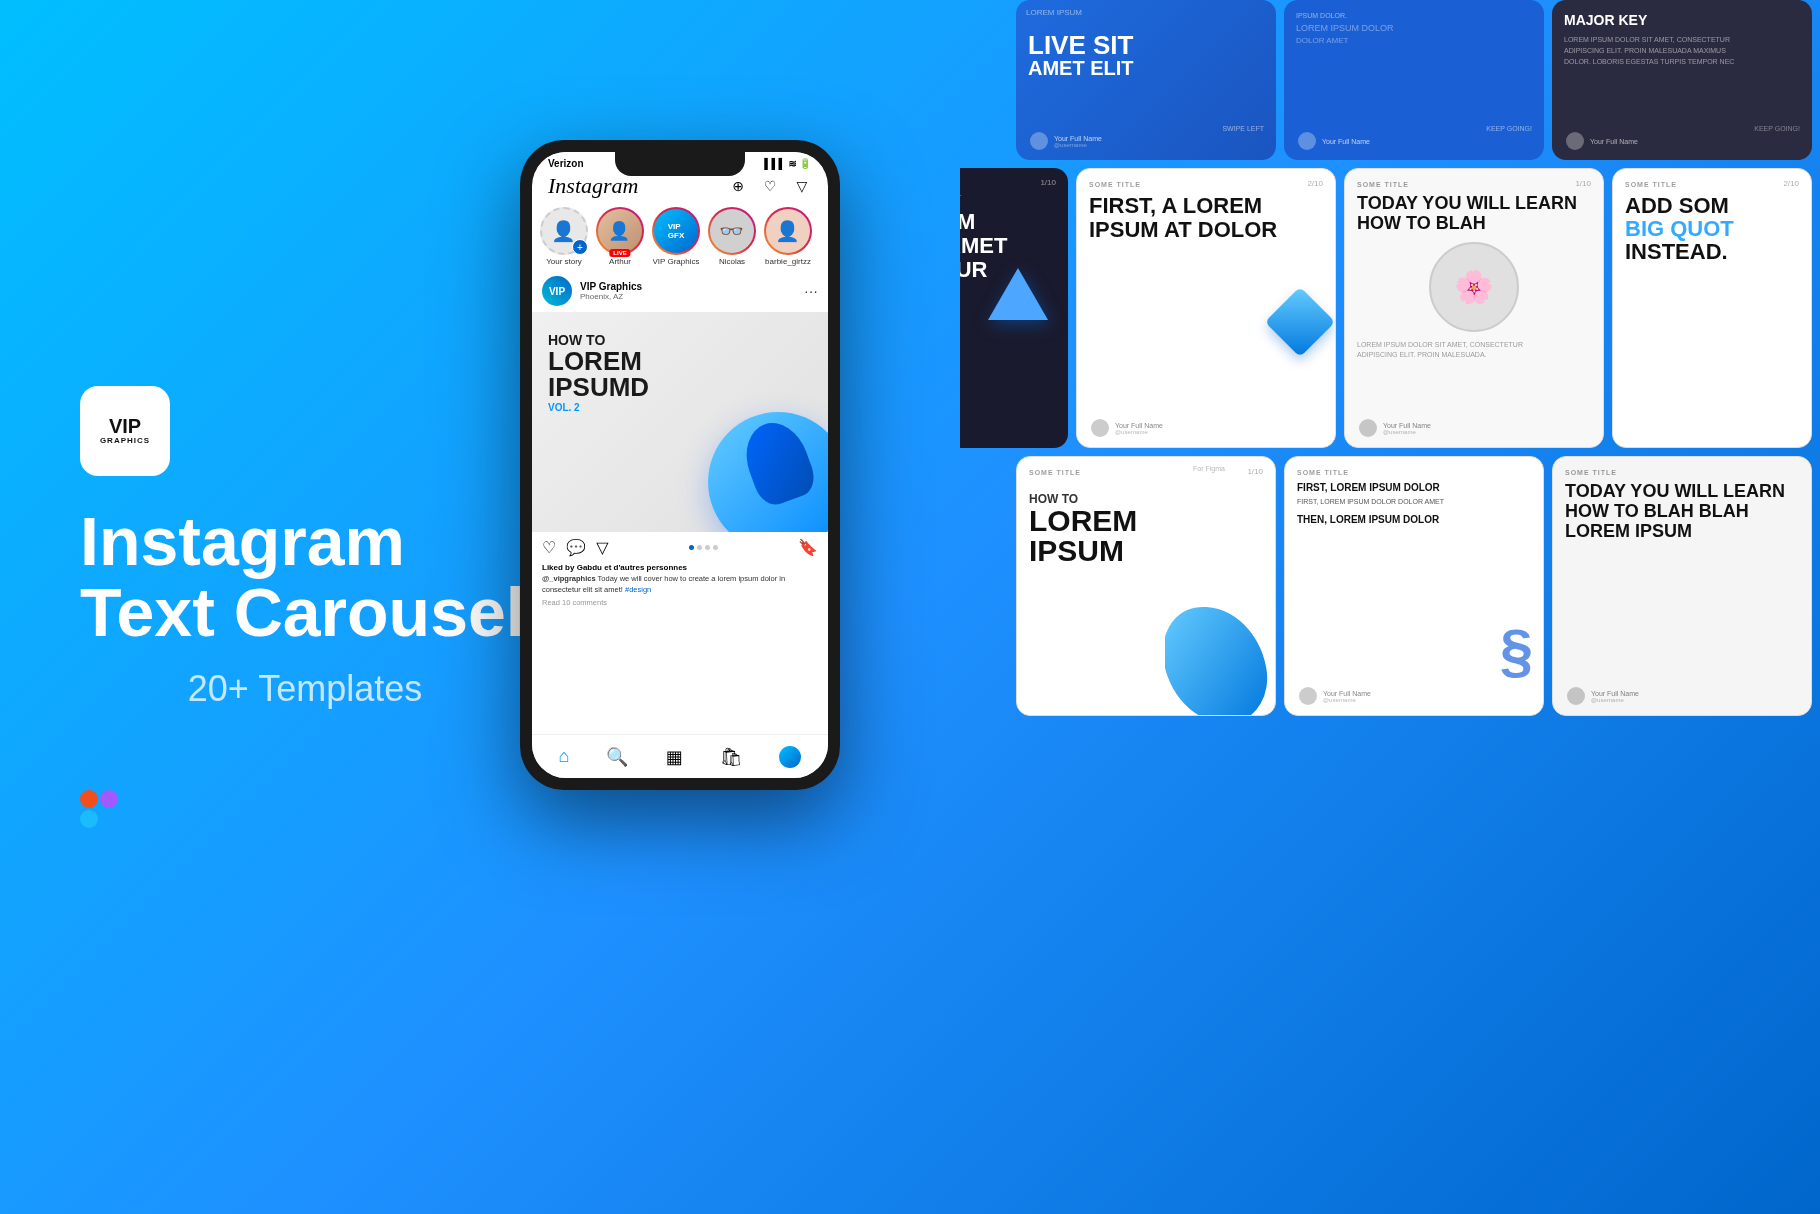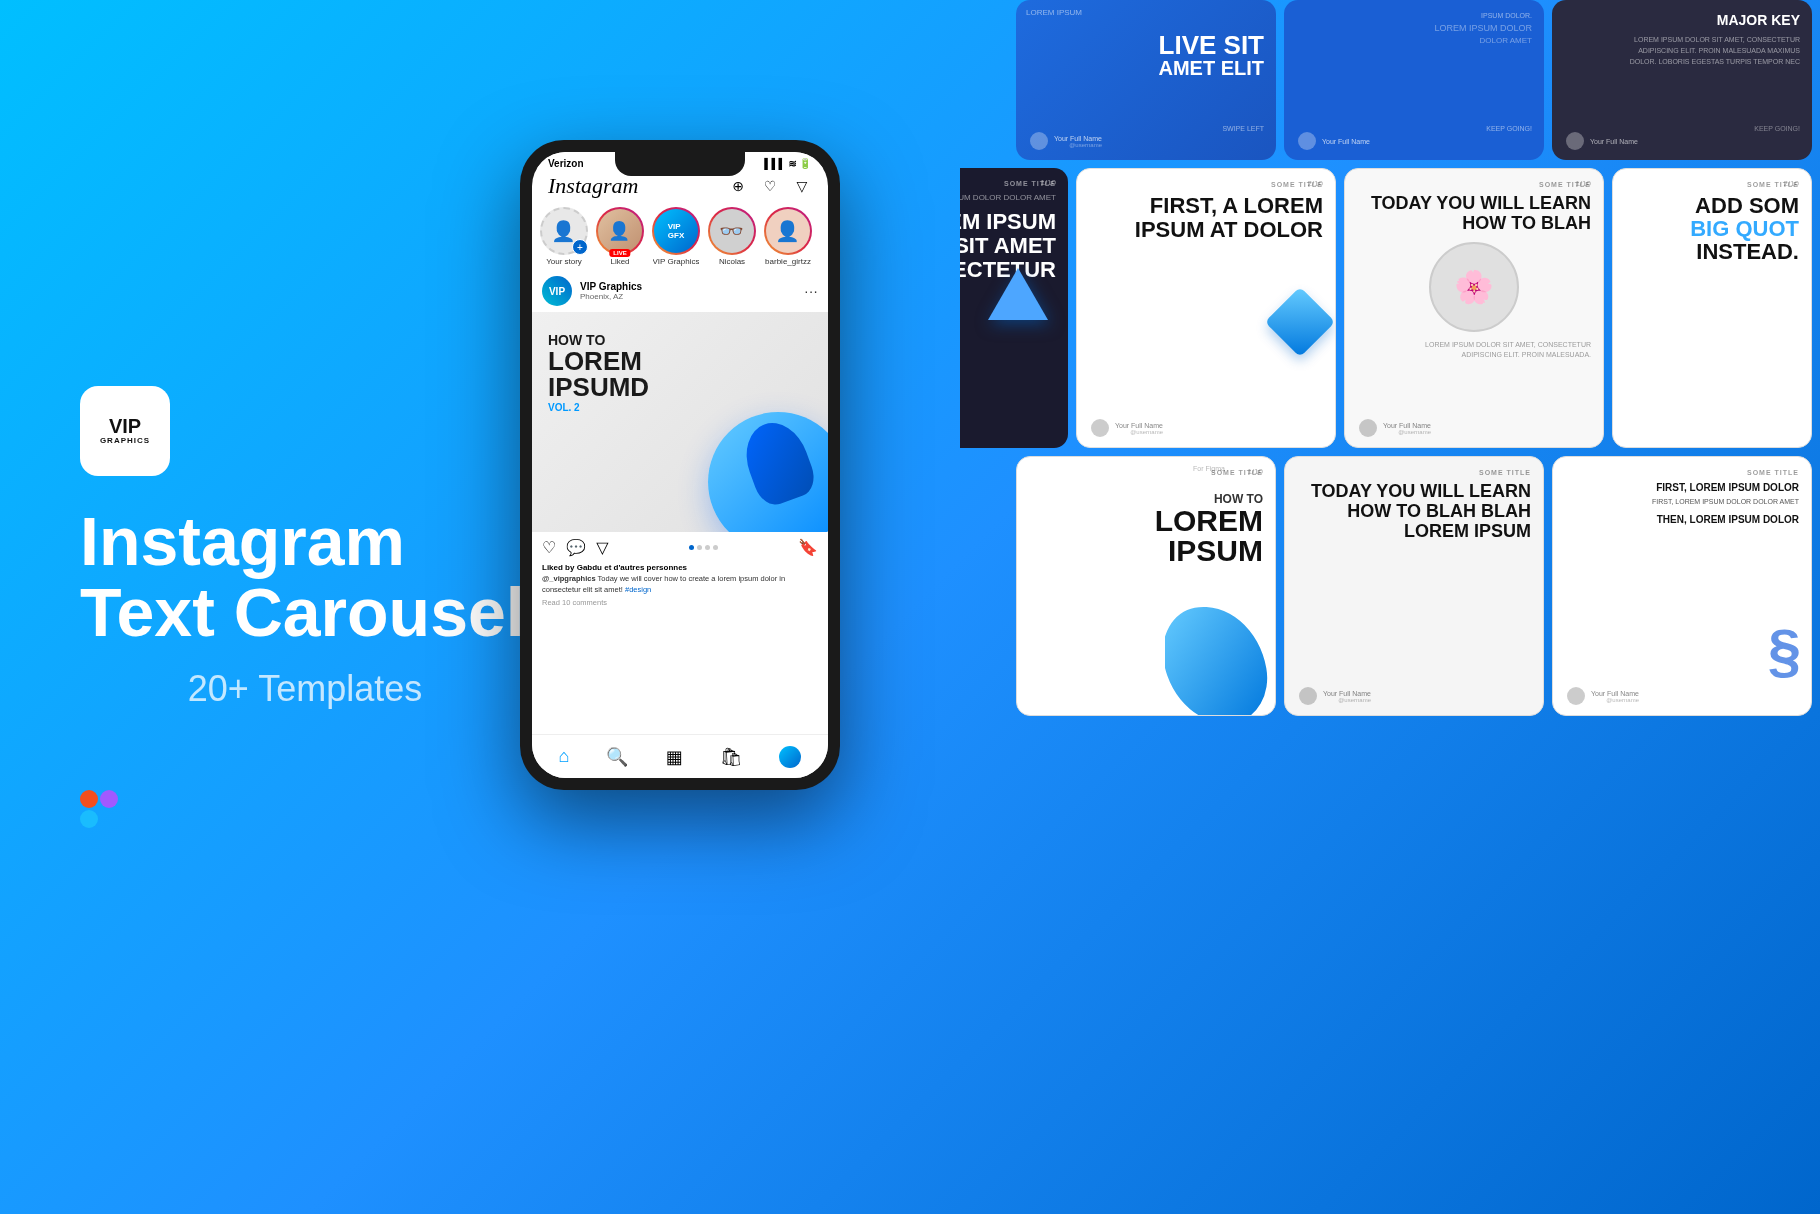--- a/index.html
+++ b/index.html
@@ -413,21 +413,20 @@
     .c3 { width: 260px; height: 190px; background: #2a2a40; }
 
     
     .c4 { width: 260px; height: 280px; background: #1a1a2e; color: white; }
     .c5 { width: 260px; height: 280px; background: white; border: 1px solid #e0e0e0; }
 
     .card-inner {
       padding: 12px;
       height: 100%;
       position: relative;
-      text-align: right;
     }
     .cn { font-size: 8px; color: rgba(255,255,255,0.5); position: absolute; top: 10px; right: 12px; }
     .cn-dark { font-size: 8px; color: rgba(0,0,0,0.35); position: absolute; top: 10px; right: 12px; }
     .st { font-size: 7px; font-weight: 700; letter-spacing: 1px; color: rgba(0,0,0,0.4); text-transform: uppercase; margin-bottom: 6px; }
     .st-w { font-size: 7px; font-weight: 700; letter-spacing: 1px; color: rgba(255,255,255,0.5); text-transform: uppercase; margin-bottom: 6px; }
 
   </style>
 </head>
 <body>
 
@@ -477,21 +476,21 @@
             <div class="story-add-btn">+</div>
           </div>
           <span class="story-label">Your story</span>
         </div>
 
         <div class="story-item">
           <div class="story-avatar gradient-border">
             <div class="inner" style="background: linear-gradient(135deg,#e0c0a0,#c09070);">👤</div>
             <div style="position:absolute;bottom:-2px;left:50%;transform:translateX(-50%);background:#ff0000;color:white;font-size:6px;padding:1px 4px;border-radius:3px;font-weight:bold;">LIVE</div>
           </div>
-          <span class="story-label">Liked</span>
+          <span class="story-label">Arthur</span>
         </div>
 
         <div class="story-item">
           <div class="story-avatar gradient-border">
             <div class="inner" style="background:linear-gradient(135deg,#00c0ff,#0066cc);color:white;font-size:8px;font-weight:bold;display:flex;align-items:center;justify-content:center;">VIP<br>GFX</div>
           </div>
           <span class="story-label">VIP Graphics</span>
         </div>
 
         <div class="story-item">
@@ -708,46 +707,46 @@
         <div style="font-size:12px;font-weight:700;color:#333;margin-top:16px;">HOW TO</div>
         <div style="font-size:30px;font-weight:900;color:#111;line-height:1;">LOREM</div>
         <div style="font-size:30px;font-weight:900;color:#111;line-height:1;">IPSUM</div>
 
         <div style="position:absolute;right:-10px;bottom:-10px;width:120px;height:120px;overflow:hidden;">
           <div style="width:100px;height:120px;background:linear-gradient(135deg,#66ccff,#0077dd);border-radius:40% 60% 40% 60%;transform:rotate(-10deg);"></div>
         </div>
       </div>
     </div>
 
+    <div class="card" style="width:260px;height:260px;background:white;border:1px solid #ddd;border-radius:14px;overflow:hidden;position:relative;flex-shrink:0;">
+      <div class="card-inner">
+        <div class="st">SOME TITLE</div>
+        <div style="font-size:10px;font-weight:700;color:#111;margin-top:4px;margin-bottom:4px;">FIRST, LOREM IPSUM DOLOR</div>
+        <div style="font-size:7px;color:#555;line-height:1.5;margin-bottom:6px;">FIRST, LOREM IPSUM DOLOR DOLOR AMET</div>
+        <div style="font-size:10px;font-weight:700;color:#111;margin-bottom:4px;">THEN, LOREM IPSUM DOLOR</div>
+
+        <div style="position:absolute;right:10px;bottom:30px;font-size:60px;font-weight:900;color:#2266dd;opacity:0.7;">§</div>
+        <div class="card-footer-row">
+          <div class="mini-avatar dark-bg"></div>
+          <div>
+            <div style="font-size:7px;color:rgba(0,0,0,0.5);">Your Full Name</div>
+            <div style="font-size:6px;color:rgba(0,0,0,0.3);">@username</div>
+          </div>
+        </div>
+      </div>
+    </div>
+
     <div class="card" style="width:260px;height:260px;background:#f5f5f5;border:1px solid #ddd;border-radius:14px;overflow:hidden;position:relative;flex-shrink:0;">
       <div class="card-inner">
         <div class="st">SOME TITLE</div>
         <div style="font-size:18px;font-weight:900;color:#111;line-height:1.1;margin-top:4px;">TODAY YOU WILL LEARN HOW TO BLAH BLAH LOREM IPSUM</div>
         <div class="card-footer-row">
           <div class="mini-avatar dark-bg"></div>
           <div>
             <div style="font-size:7px;color:rgba(0,0,0,0.5);">Your Full Name</div>
             <div style="font-size:6px;color:rgba(0,0,0,0.3);">@username</div>
           </div>
         </div>
       </div>
     </div>
-
-    <div class="card" style="width:260px;height:260px;background:white;border:1px solid #ddd;border-radius:14px;overflow:hidden;position:relative;flex-shrink:0;">
-      <div class="card-inner">
-        <div class="st">SOME TITLE</div>
-        <div style="font-size:10px;font-weight:700;color:#111;margin-top:4px;margin-bottom:4px;">FIRST, LOREM IPSUM DOLOR</div>
-        <div style="font-size:7px;color:#555;line-height:1.5;margin-bottom:6px;">FIRST, LOREM IPSUM DOLOR DOLOR AMET</div>
-        <div style="font-size:10px;font-weight:700;color:#111;margin-bottom:4px;">THEN, LOREM IPSUM DOLOR</div>
-
-        <div style="position:absolute;right:10px;bottom:30px;font-size:60px;font-weight:900;color:#2266dd;opacity:0.7;">§</div>
-        <div class="card-footer-row">
-          <div class="mini-avatar dark-bg"></div>
-          <div>
-            <div style="font-size:7px;color:rgba(0,0,0,0.5);">Your Full Name</div>
-            <div style="font-size:6px;color:rgba(0,0,0,0.3);">@username</div>
-          </div>
-        </div>
-      </div>
-    </div>
   </div>
 
 </div>
 
 </body></html>

